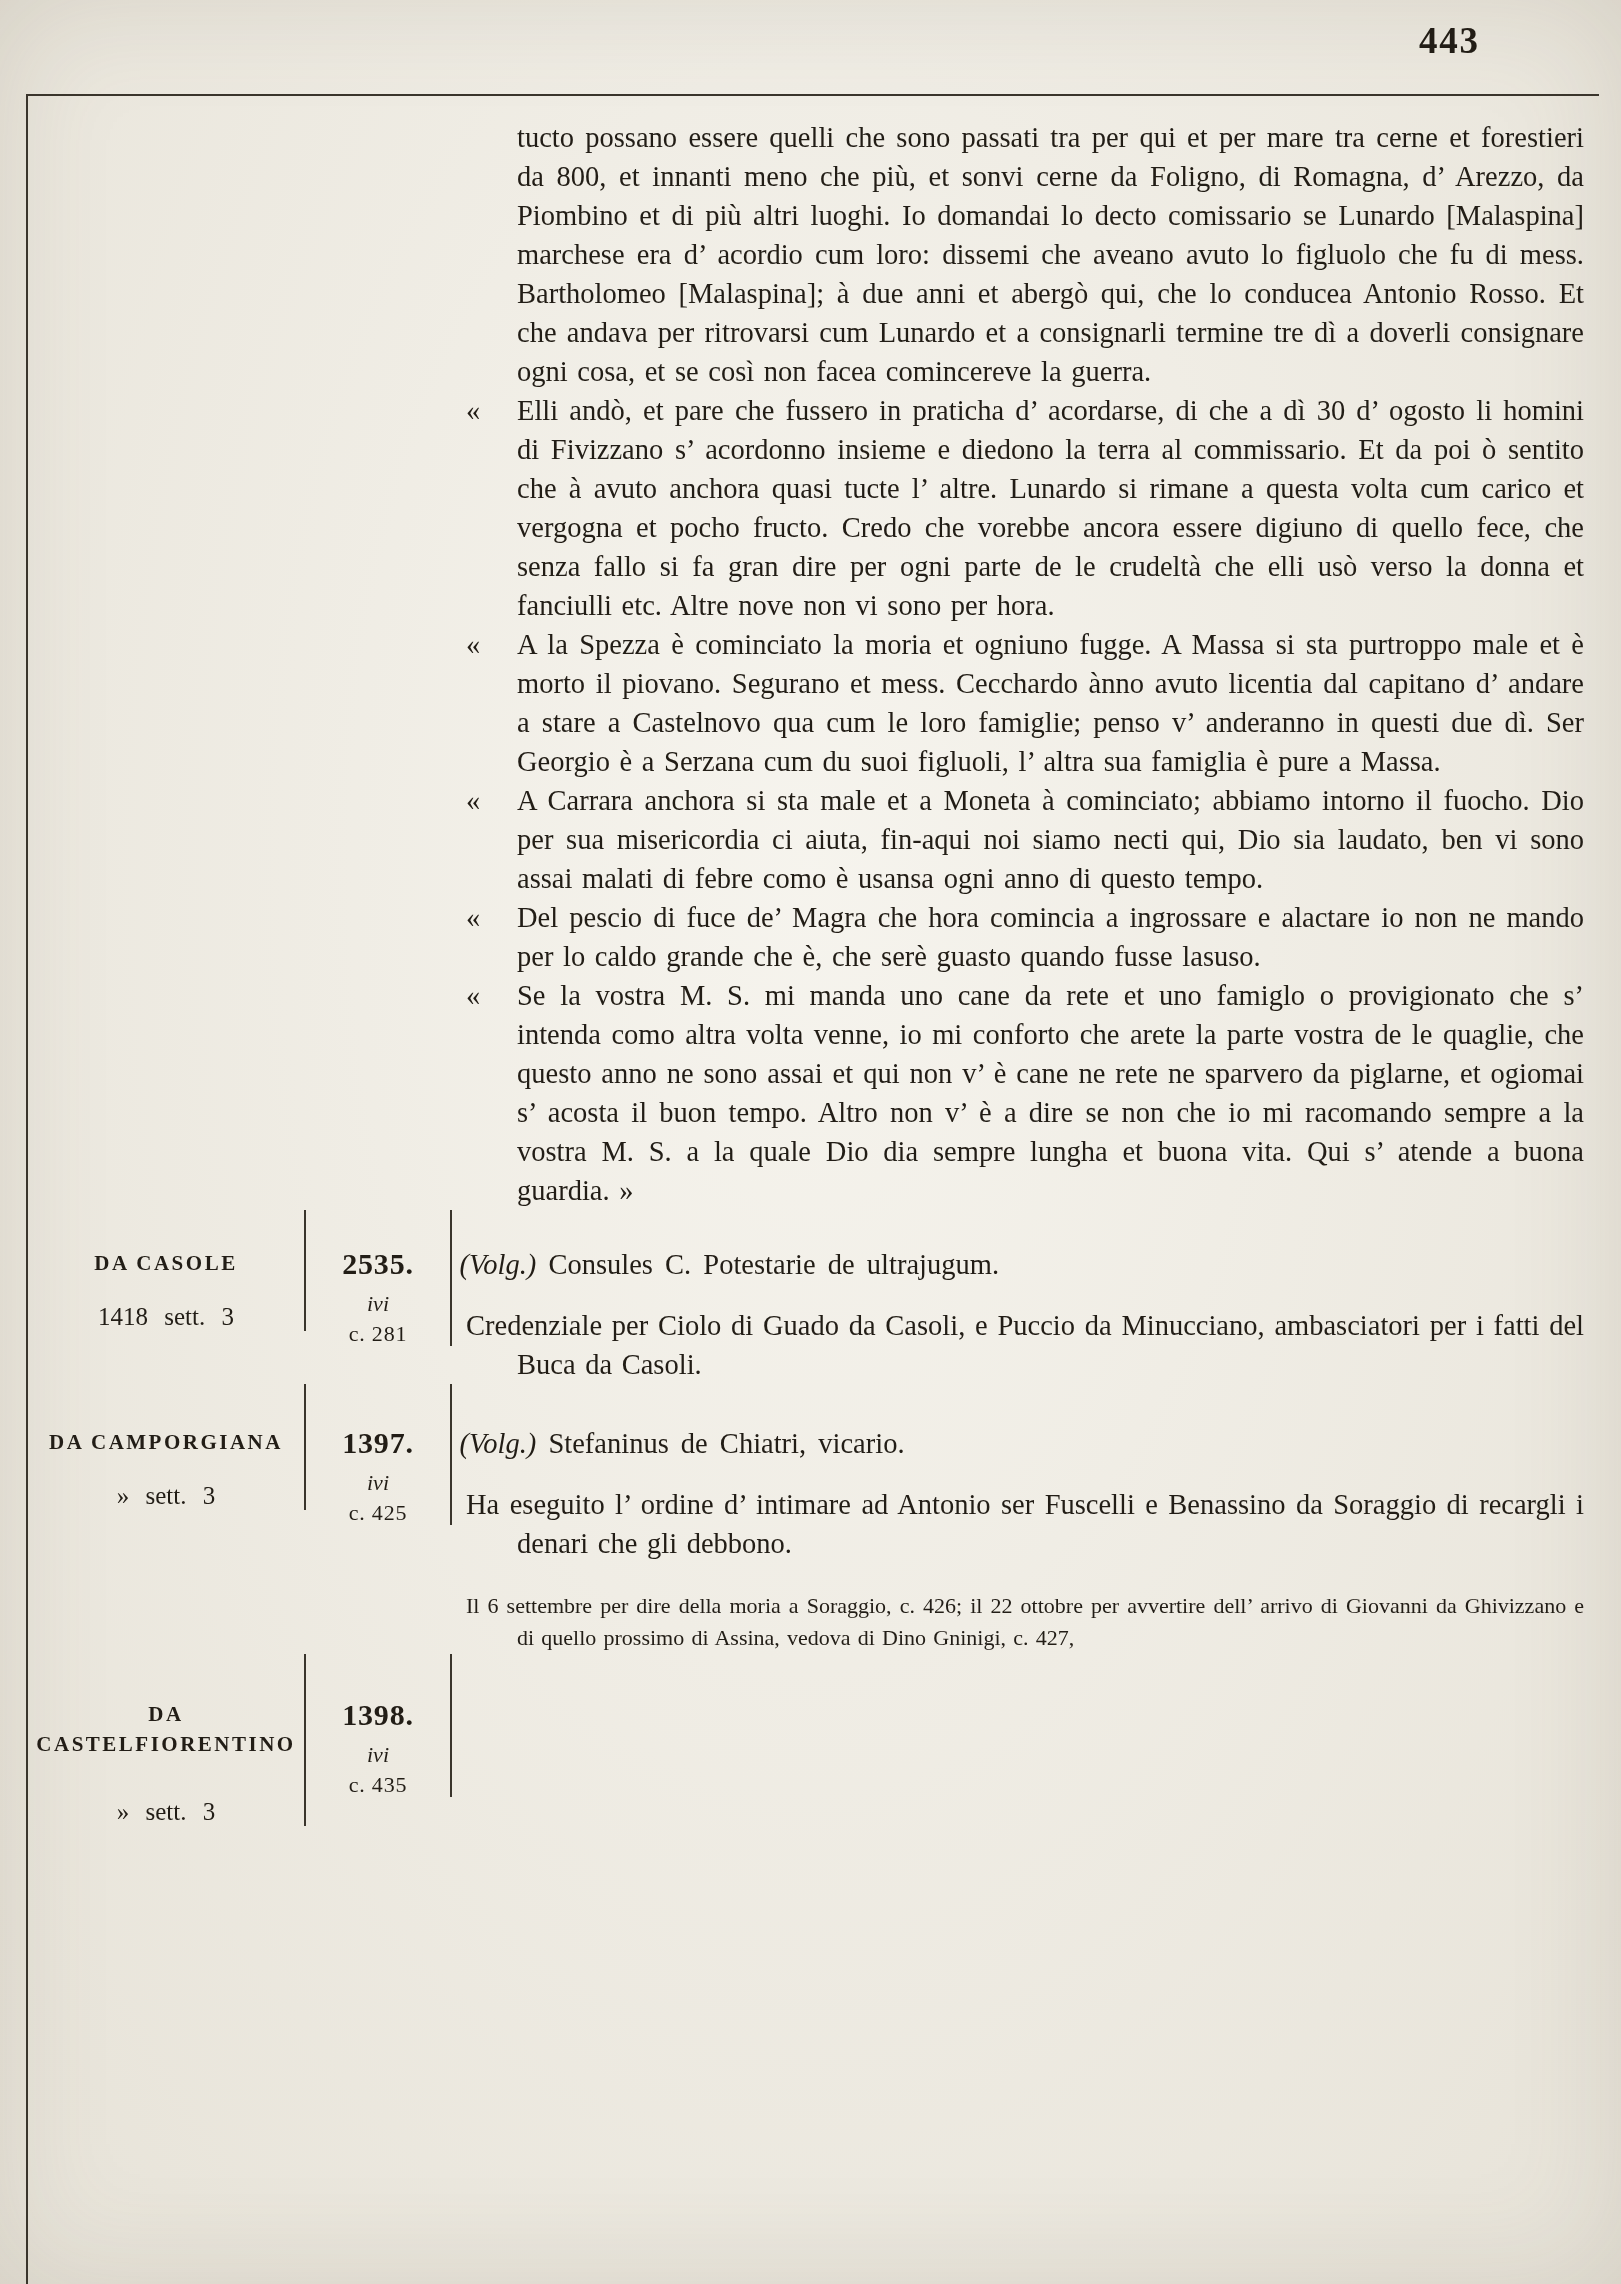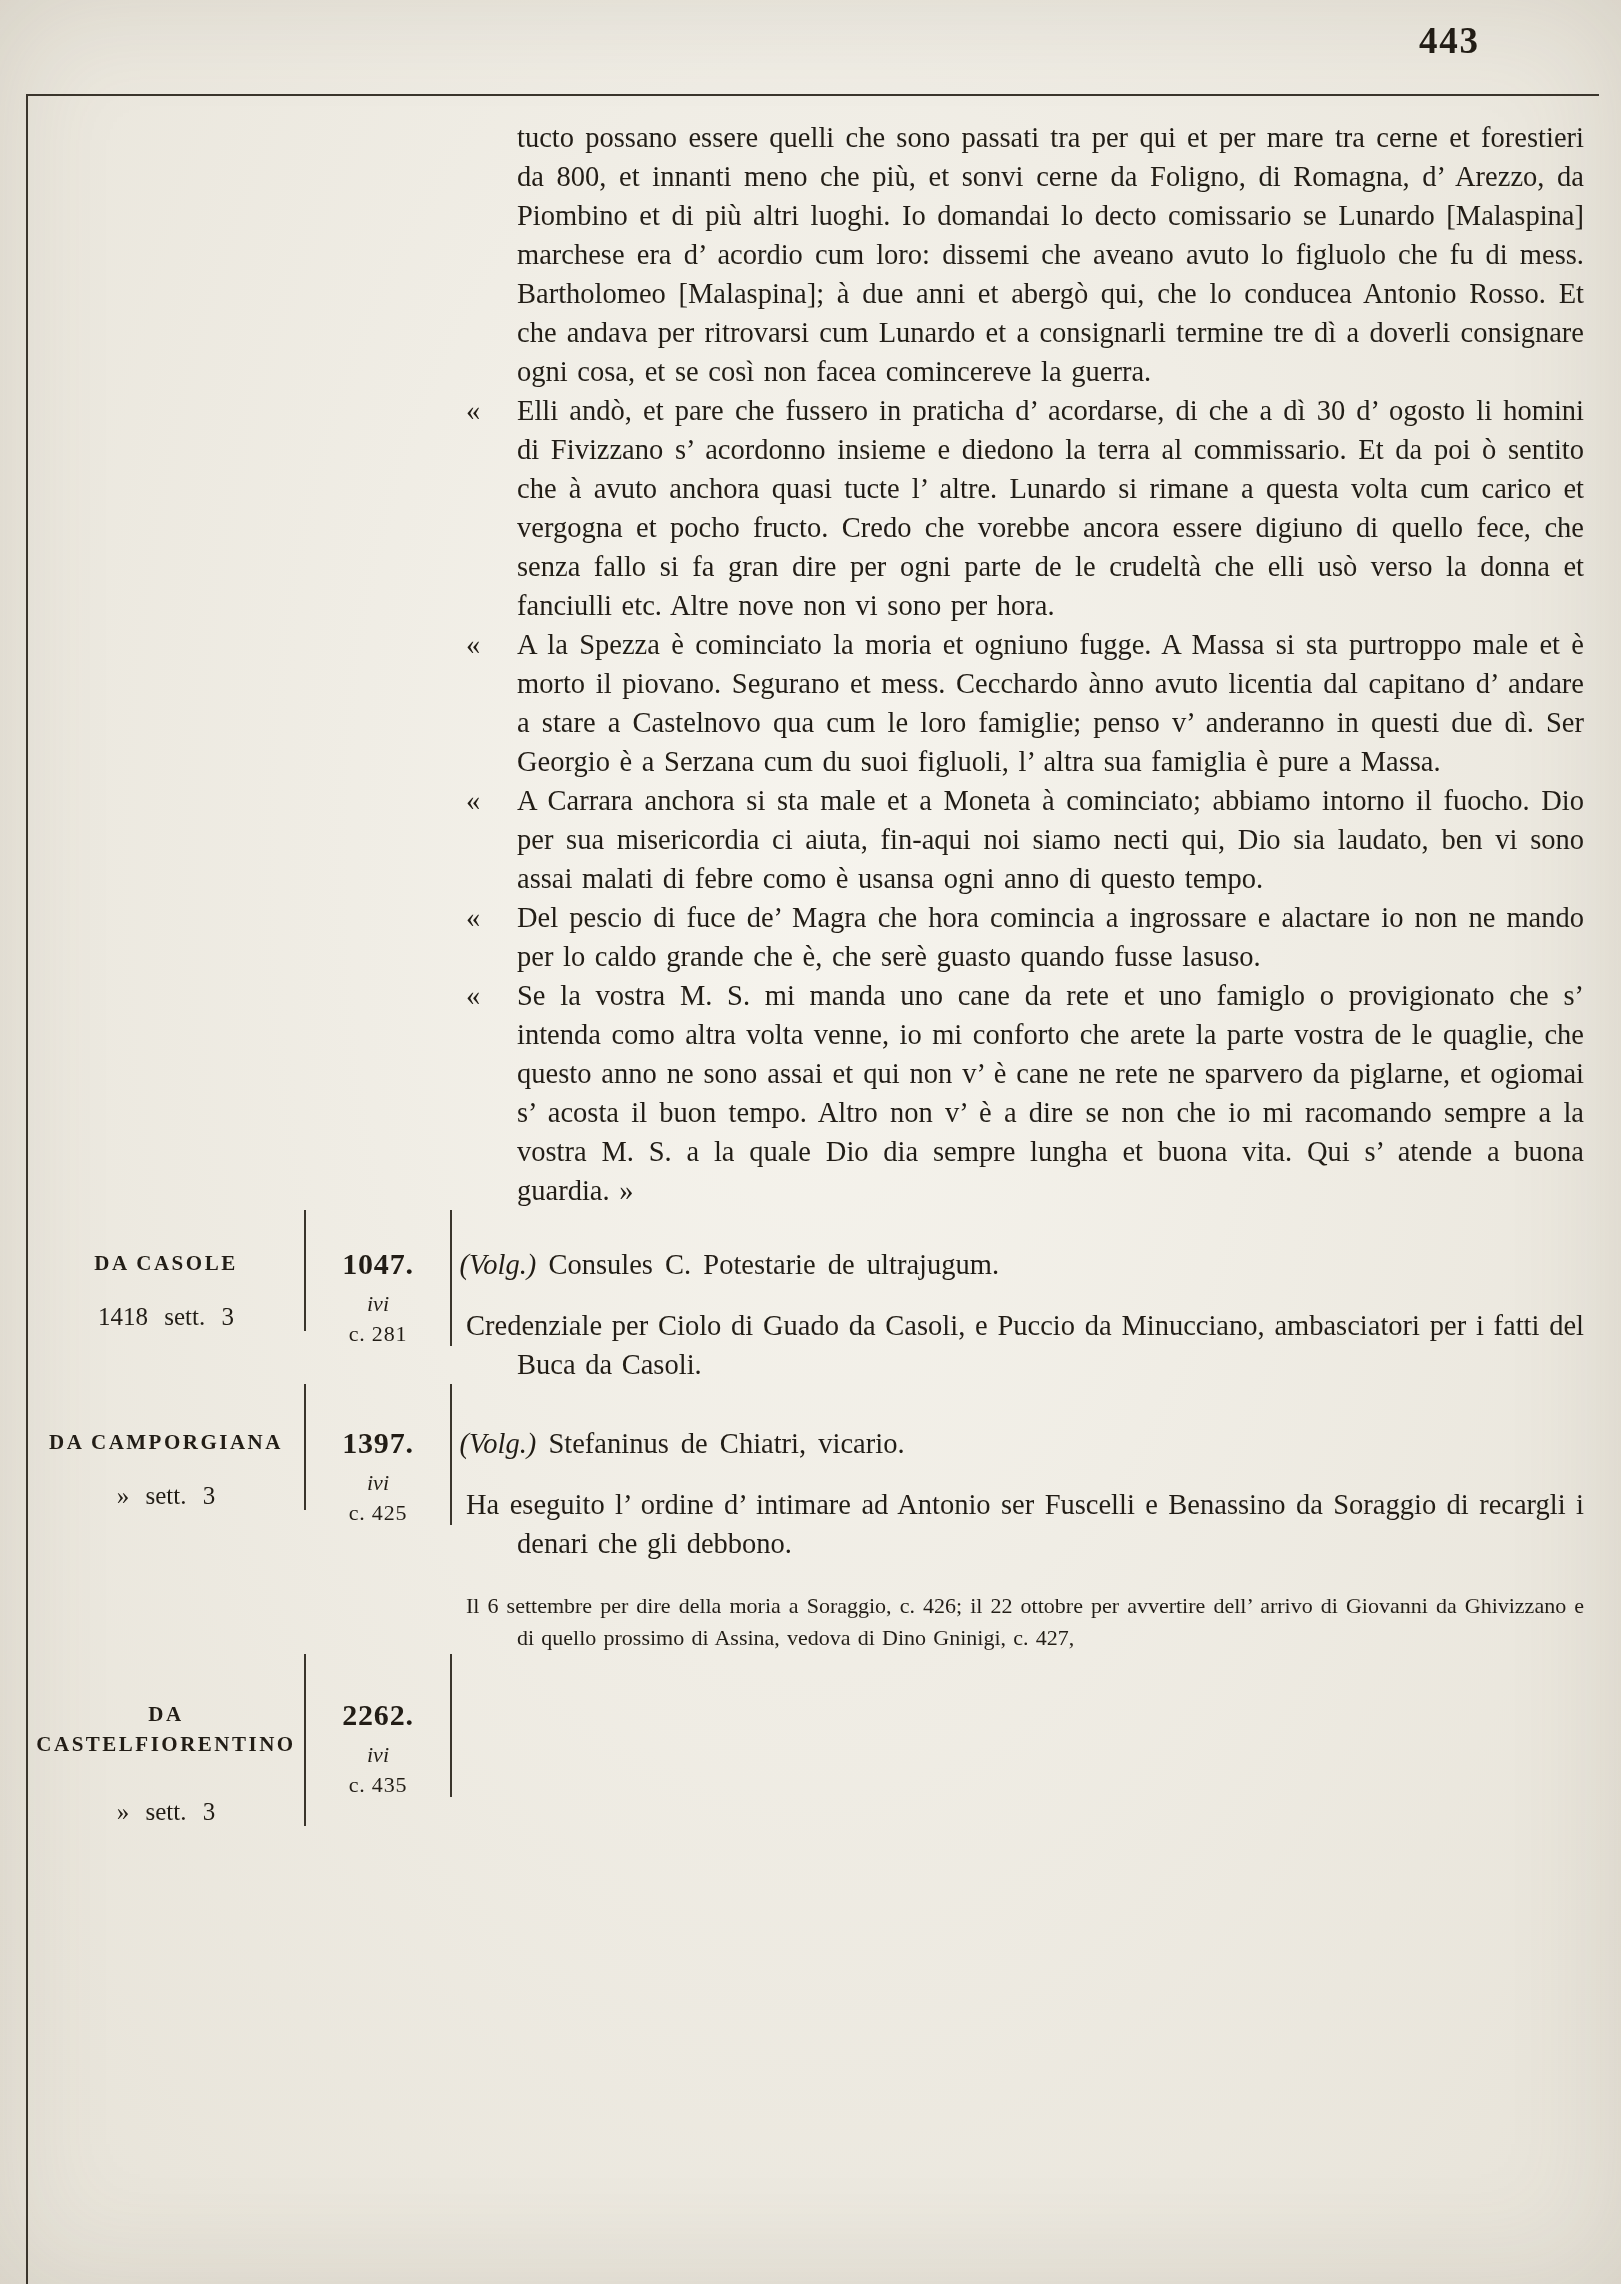--- a/index.html
+++ b/index.html
@@ -166,21 +166,21 @@
         </div>
       </div>
     </div>
 
     <div class="row row-entry row-entry-0">
       <div class="cell cell-margin">
         <p class="margin-name">DA CASOLE</p>
         <p class="margin-date">1418 sett. 3</p>
       </div>
       <div class="cell cell-number">
-        <p class="entry-num">1047.</p>
+        <p class="entry-num">2535.</p>
         <p class="entry-ivi">ivi</p>
         <p class="entry-carta">c. 281</p>
       </div>
       <div class="cell cell-main">
         <p class="entry-heading"><span class="volg">(Volg.)</span> <span>Consules C. Potestarie de ultrajugum.</span></p>
         <p class="entry-body">Credenziale per Ciolo di Guado da Casoli, e Puccio da Minucciano, ambasciatori per i fatti del Buca da Casoli.</p>
       </div>
     </div>
 
     <div class="row row-entry row-entry-1">
@@ -199,21 +199,21 @@
         <p class="entry-footnote">Il 6 settembre per dire della moria a Soraggio, c. 426; il 22 ottobre per avvertire dell’ arrivo di Giovanni da Ghivizzano e di quello prossimo di Assina, vedova di Dino Gninigi, c. 427,</p>
       </div>
     </div>
 
     <div class="row row-entry row-entry-2">
       <div class="cell cell-margin">
         <p class="margin-name">DA CASTELFIORENTINO</p>
         <p class="margin-date">» sett. 3</p>
       </div>
       <div class="cell cell-number">
-        <p class="entry-num">2262.</p>
+        <p class="entry-num">1398.</p>
         <p class="entry-ivi">ivi</p>
         <p class="entry-carta">c. 435</p>
       </div>
       <div class="cell cell-main">
       </div>
     </div>
 
     <div class="row row-fill">
       <div class="cell cell-margin"></div>
       <div class="cell cell-number"></div>

